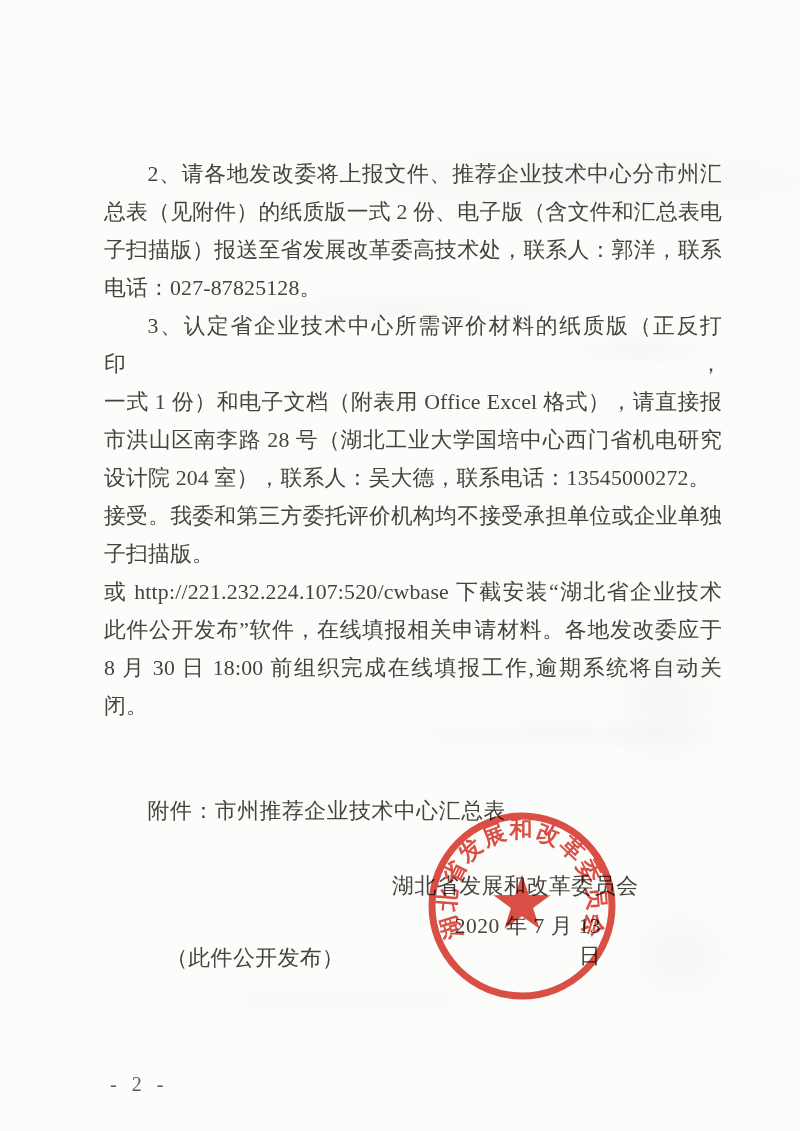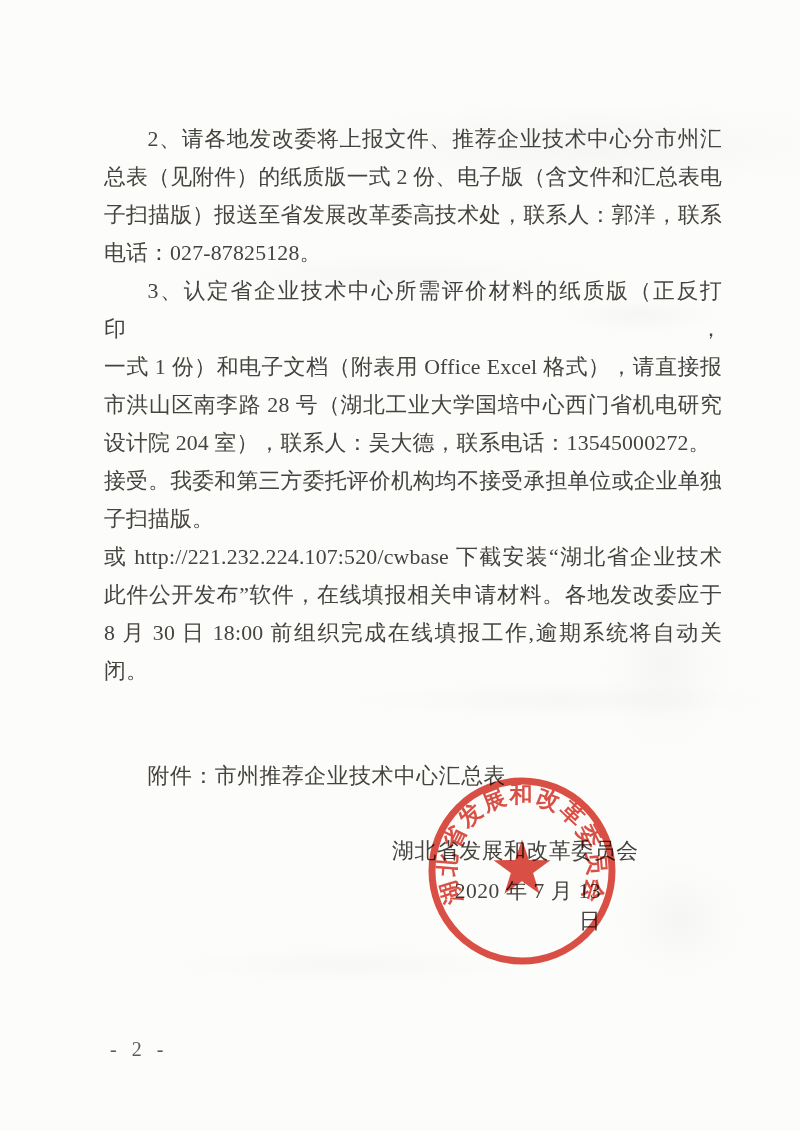--- a/index.html
+++ b/index.html
@@ -16,20 +16,21 @@
     position: absolute; inset: 0;
     background:
       radial-gradient(ellipse 420px 60px at 590px 145px, rgba(130,130,135,0.05), transparent 70%),
       radial-gradient(ellipse 300px 30px at 400px 275px, rgba(130,130,135,0.04), transparent 70%),
       radial-gradient(ellipse 110px 25px at 640px 315px, rgba(130,130,135,0.05), transparent 70%),
       radial-gradient(ellipse 90px 120px at 665px 665px, rgba(130,130,135,0.05), transparent 70%),
       radial-gradient(ellipse 300px 25px at 560px 700px, rgba(130,130,135,0.045), transparent 70%),
       radial-gradient(ellipse 90px 80px at 680px 920px, rgba(130,130,135,0.05), transparent 70%),
       radial-gradient(ellipse 260px 25px at 350px 965px, rgba(130,130,135,0.04), transparent 70%),
       #fcfcfa;
+    margin-top: 35px;
   }
   .body-text {
     position: absolute;
     left: 104px; top: 120px; width: 618px;
     font-size: 21.8px;
     line-height: 38px;
     letter-spacing: 0.2px;
   }
   .line { text-align: justify; text-align-last: justify; white-space: normal; }
   .line.first { text-indent: 2em; }
@@ -102,20 +103,21 @@
     <div class="line">此件公开发布”软件，在线填报相关申请材料。各地发改委应于</div>
     <div class="line last">8 月 30 日 18:00 前组织完成在线填报工作,逾期系统将自动关闭。</div>
   </div>
 
   <div class="attachment-line">附件：市州推荐企业技术中心汇总表</div>
 
   <div class="issuer-line">湖北省发展和改革委员会</div>
 
   <div class="date-line">2020 年 7 月 13 日</div>
 
+  <div class="publish-note">（此件公开发布）</div>
 
   <div class="page-number">- 2 -</div>
 
   <div class="seal">
     <svg viewBox="0 0 198 198" xmlns="http://www.w3.org/2000/svg">
       <circle cx="99" cy="99" r="90" fill="none" stroke-width="7" stroke="#d8382c"></circle>
       <polygon points="99,67.5 105.9,88 127.5,88.2 110.1,101.1 116.6,121.8 99,109.2 81.4,121.8 87.9,101.1 70.5,88.2 92.1,88" fill="#d8382c"></polygon>
       <path id="sealArc" d="M 38.3 125.8 A 67 67 0 1 1 159.7 125.8" fill="none"></path>
       <text class="seal-text" fill="#d8382c">
         <textPath href="#sealArc" startOffset="50%" text-anchor="middle">湖北省发展和改革委员会</textPath>

